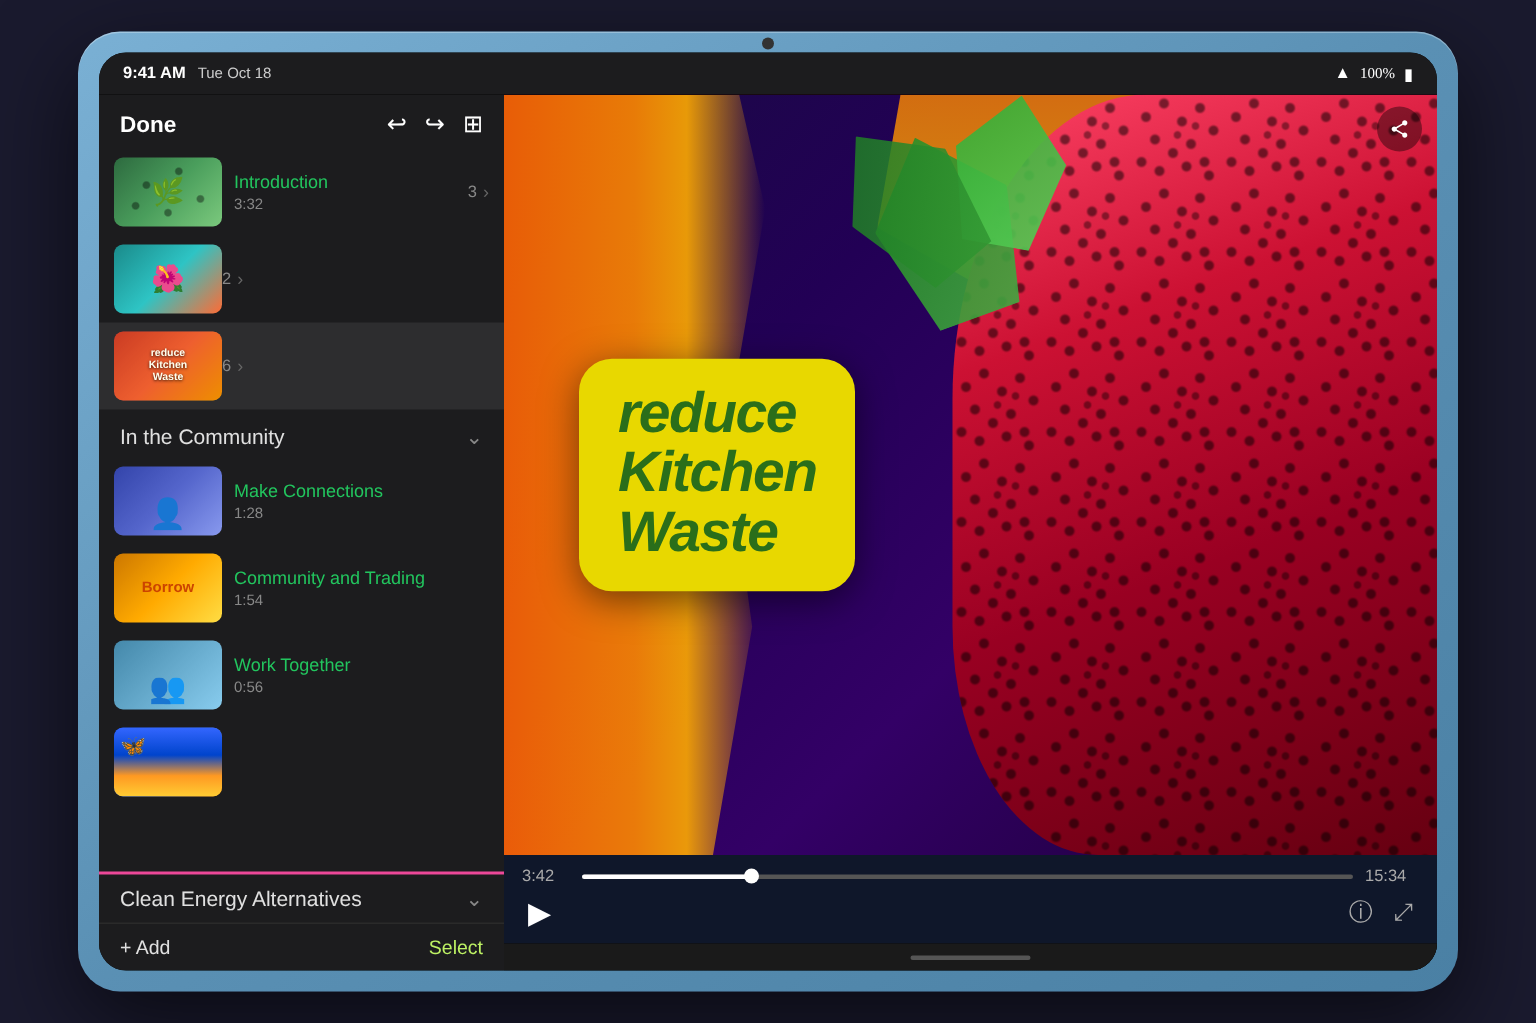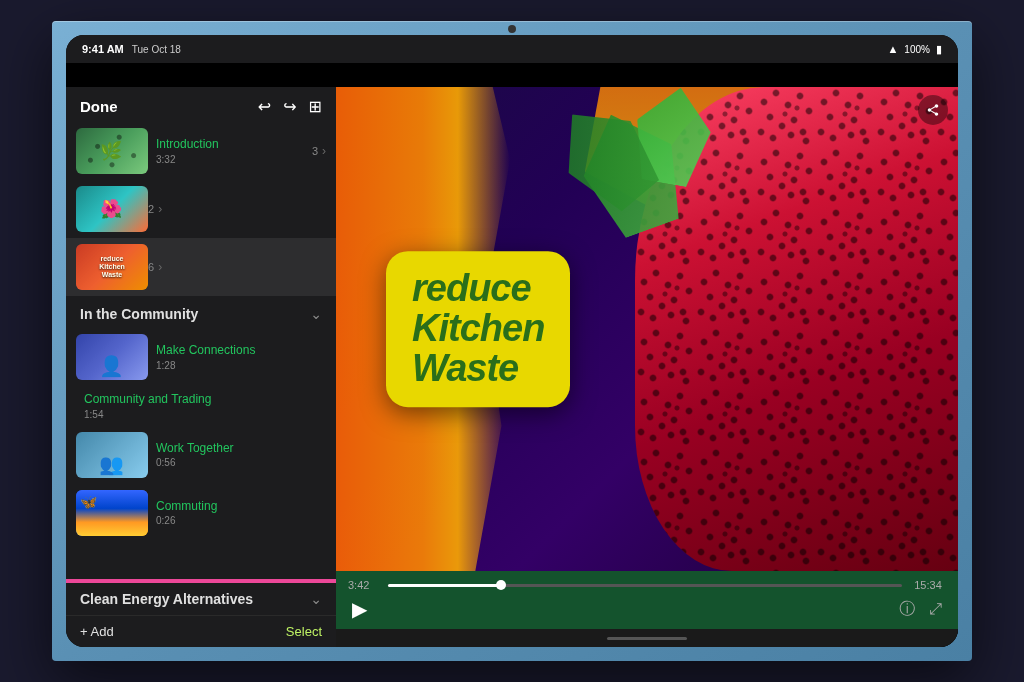--- a/index.html
+++ b/index.html
@@ -11,21 +11,21 @@
       width: 1024px;
       height: 682px;
       overflow: hidden;
       font-family: -apple-system, 'SF Pro Display', 'Helvetica Neue', sans-serif;
     }
 
     .ipad-outer {
       width: 920px;
       height: 640px;
       background: linear-gradient(145deg, #7ab0d4, #5a90b4, #4a80a4);
-      border-radius: 4px;
+      border-radius: 28px;
       padding: 14px;
       position: relative;
       box-shadow: 0 20px 60px rgba(0,0,0,0.6), inset 0 1px 0 rgba(255,255,255,0.3);
     }
 
     .ipad-inner {
       width: 100%;
       height: 100%;
       background: #000;
       border-radius: 18px;
@@ -50,28 +50,28 @@
       font-weight: 600;
     }
     .status-right {
       display: flex;
       align-items: center;
       gap: 6px;
     }
     .status-wifi, .status-battery {
       font-size: 10px;
       color: #fff;
+      font-family: Liberation Serif, serif;
     }
 
     
     .main-content {
       display: flex;
       flex: 1;
       overflow: hidden;
-      margin-top: 24px;
     }
 
     
     .sidebar {
       width: 270px;
       background: #1c1c1e;
       display: flex;
       flex-direction: column;
       flex-shrink: 0;
       overflow: hidden;
@@ -180,31 +180,31 @@
     
     .section-header {
       display: flex;
       justify-content: space-between;
       align-items: center;
       padding: 10px 14px 6px;
       cursor: pointer;
     }
     .section-title {
       font-size: 14px;
-      font-weight: 700;
+      font-weight: 400;
       color: #e0e0e0;
     }
     .section-chevron {
       font-size: 14px;
       color: #888;
     }
 
     
     .sidebar-bottom {
-      border-top: 4px solid #ec4899;
+      border-top: 2px solid #ec4899;
       padding: 0;
       flex-shrink: 0;
     }
     .section-header-bottom {
       display: flex;
       justify-content: space-between;
       align-items: center;
       padding: 8px 14px;
       cursor: pointer;
       border-bottom: 1px solid #2a2a2a;
@@ -255,21 +255,21 @@
     .video-bg {
       position: absolute;
       inset: 0;
       background: 
         radial-gradient(ellipse at 30% 50%, #cc2244 0%, #aa1133 30%, #880022 60%, #440011 100%);
       overflow: hidden;
     }
 
     
     .player-controls {
-      background: #14532d;
+      background: #0f172a;
       padding: 8px 12px;
       flex-shrink: 0;
     }
     .progress-row {
       display: flex;
       align-items: center;
       gap: 8px;
       margin-bottom: 6px;
     }
     .time-label {
@@ -471,44 +471,43 @@
             <div class="video-thumb thumb-connections">
               <span class="thumb-person">👤</span>
             </div>
             <div class="video-info">
               <div class="video-title">Make Connections</div>
               <div class="video-duration">1:28</div>
             </div>
           </div>
 
           <div class="video-item">
+            <div class="video-thumb thumb-borrow">
+              <span class="thumb-borrow-text">Borrow</span>
+            </div>
             <div class="video-info">
               <div class="video-title">Community and Trading</div>
               <div class="video-duration">1:54</div>
             </div>
           </div>
 
           <div class="video-item">
             <div class="video-thumb thumb-together">
               <span class="thumb-person">👥</span>
             </div>
             <div class="video-info">
               <div class="video-title">Work Together</div>
               <div class="video-duration">0:56</div>
             </div>
           </div>
 
           <div class="video-item">
             <div class="video-thumb" style="background:linear-gradient(135deg,#1a44bb,#3366dd,#ee8800);border-radius:6px;overflow:hidden;width:72px;height:46px;flex-shrink:0;position:relative;">
               <div class="thumb-rainbow"></div>
               <span style="position:absolute;top:4px;left:4px;font-size:14px;">🦋</span>
-            </div>
-            <div class="video-info">
-              <div class="video-title">Commuting</div>
-              <div class="video-duration">0:26</div>
             </div>
           </div>
         </div>
 
         <div class="sidebar-bottom">
           <div class="section-header-bottom">
             <span class="section-title">Clean Energy Alternatives</span>
             <span class="section-chevron">⌄</span>
           </div>
           <div class="bottom-actions">
@@ -555,21 +554,21 @@
           </div>
         </div>
 
         <div class="player-controls">
           <div class="progress-row">
             <span class="time-label">3:42</span>
             <div class="progress-bar">
               <div class="progress-fill"></div>
               <div class="progress-dot"></div>
             </div>
-            <span class="time-label" style="text-align:center;min-width:36px;">15:34</span>
+            <span class="time-label" style="text-align:left;min-width:36px;">15:34</span>
           </div>
           <div class="controls-row">
             <button class="play-btn">▶</button>
             <div class="right-controls">
               <button class="ctrl-btn">ⓘ</button>
               <button class="ctrl-btn">⤢</button>
             </div>
           </div>
         </div>
 

